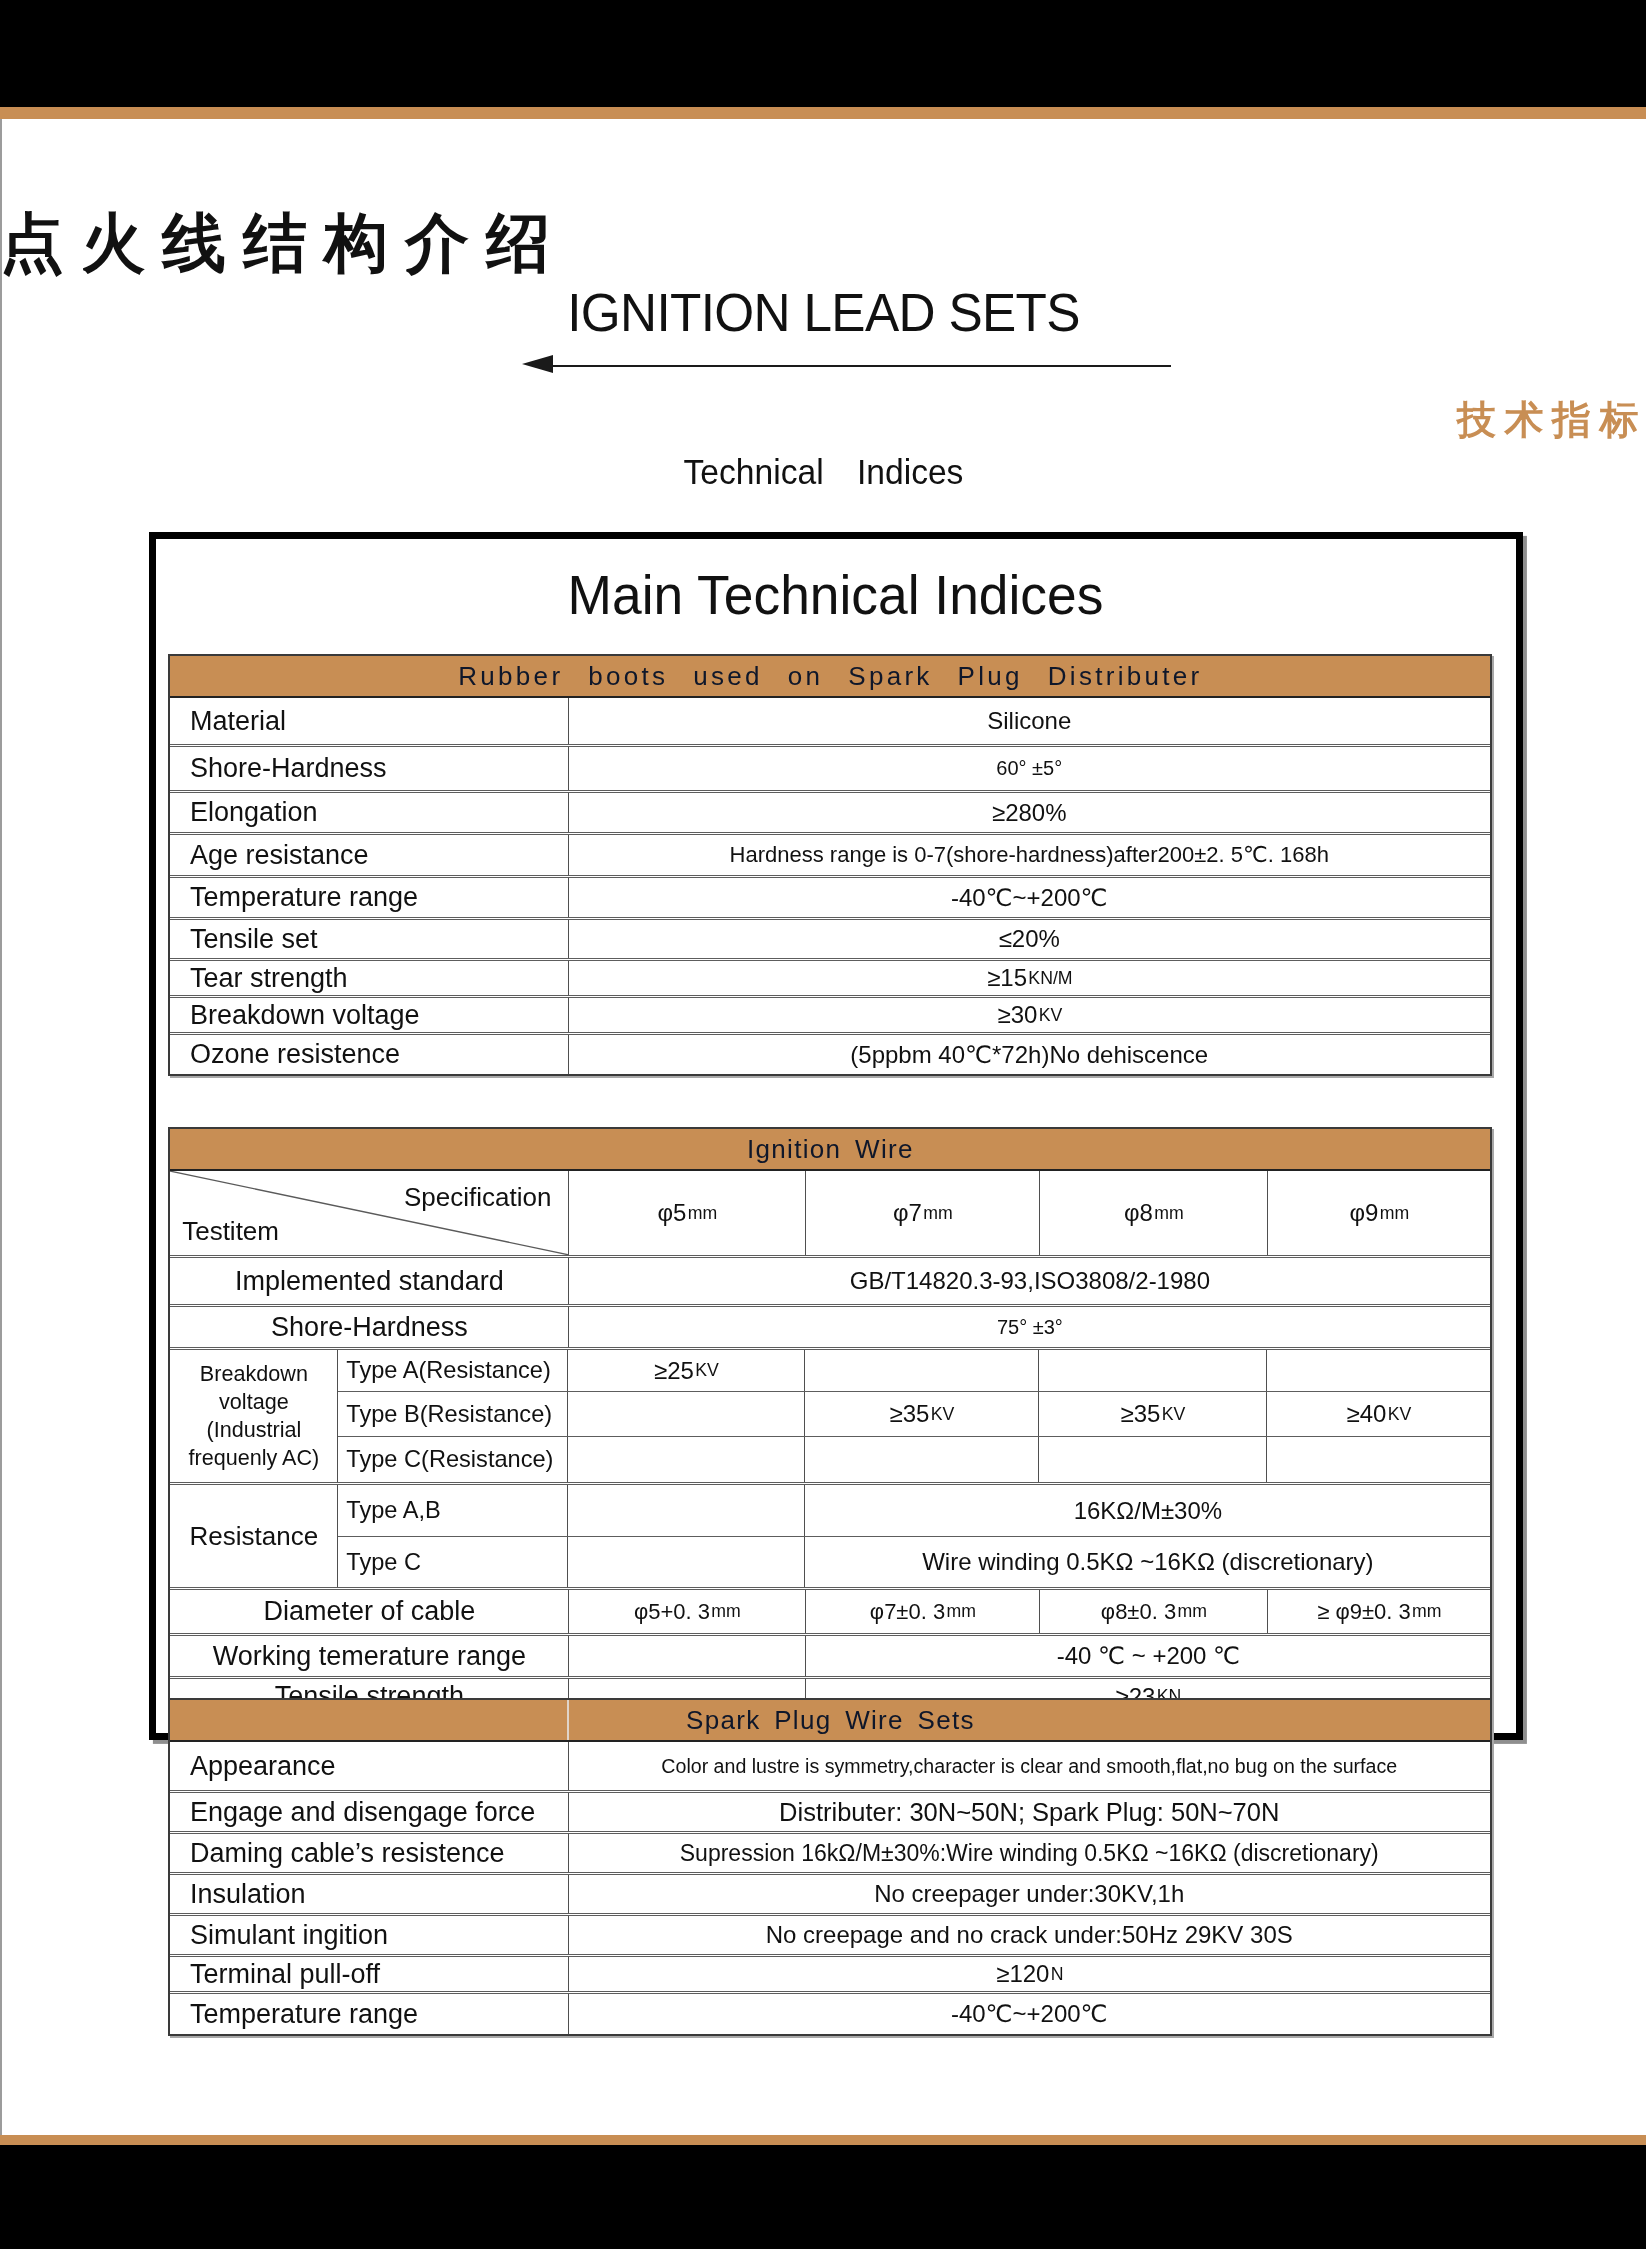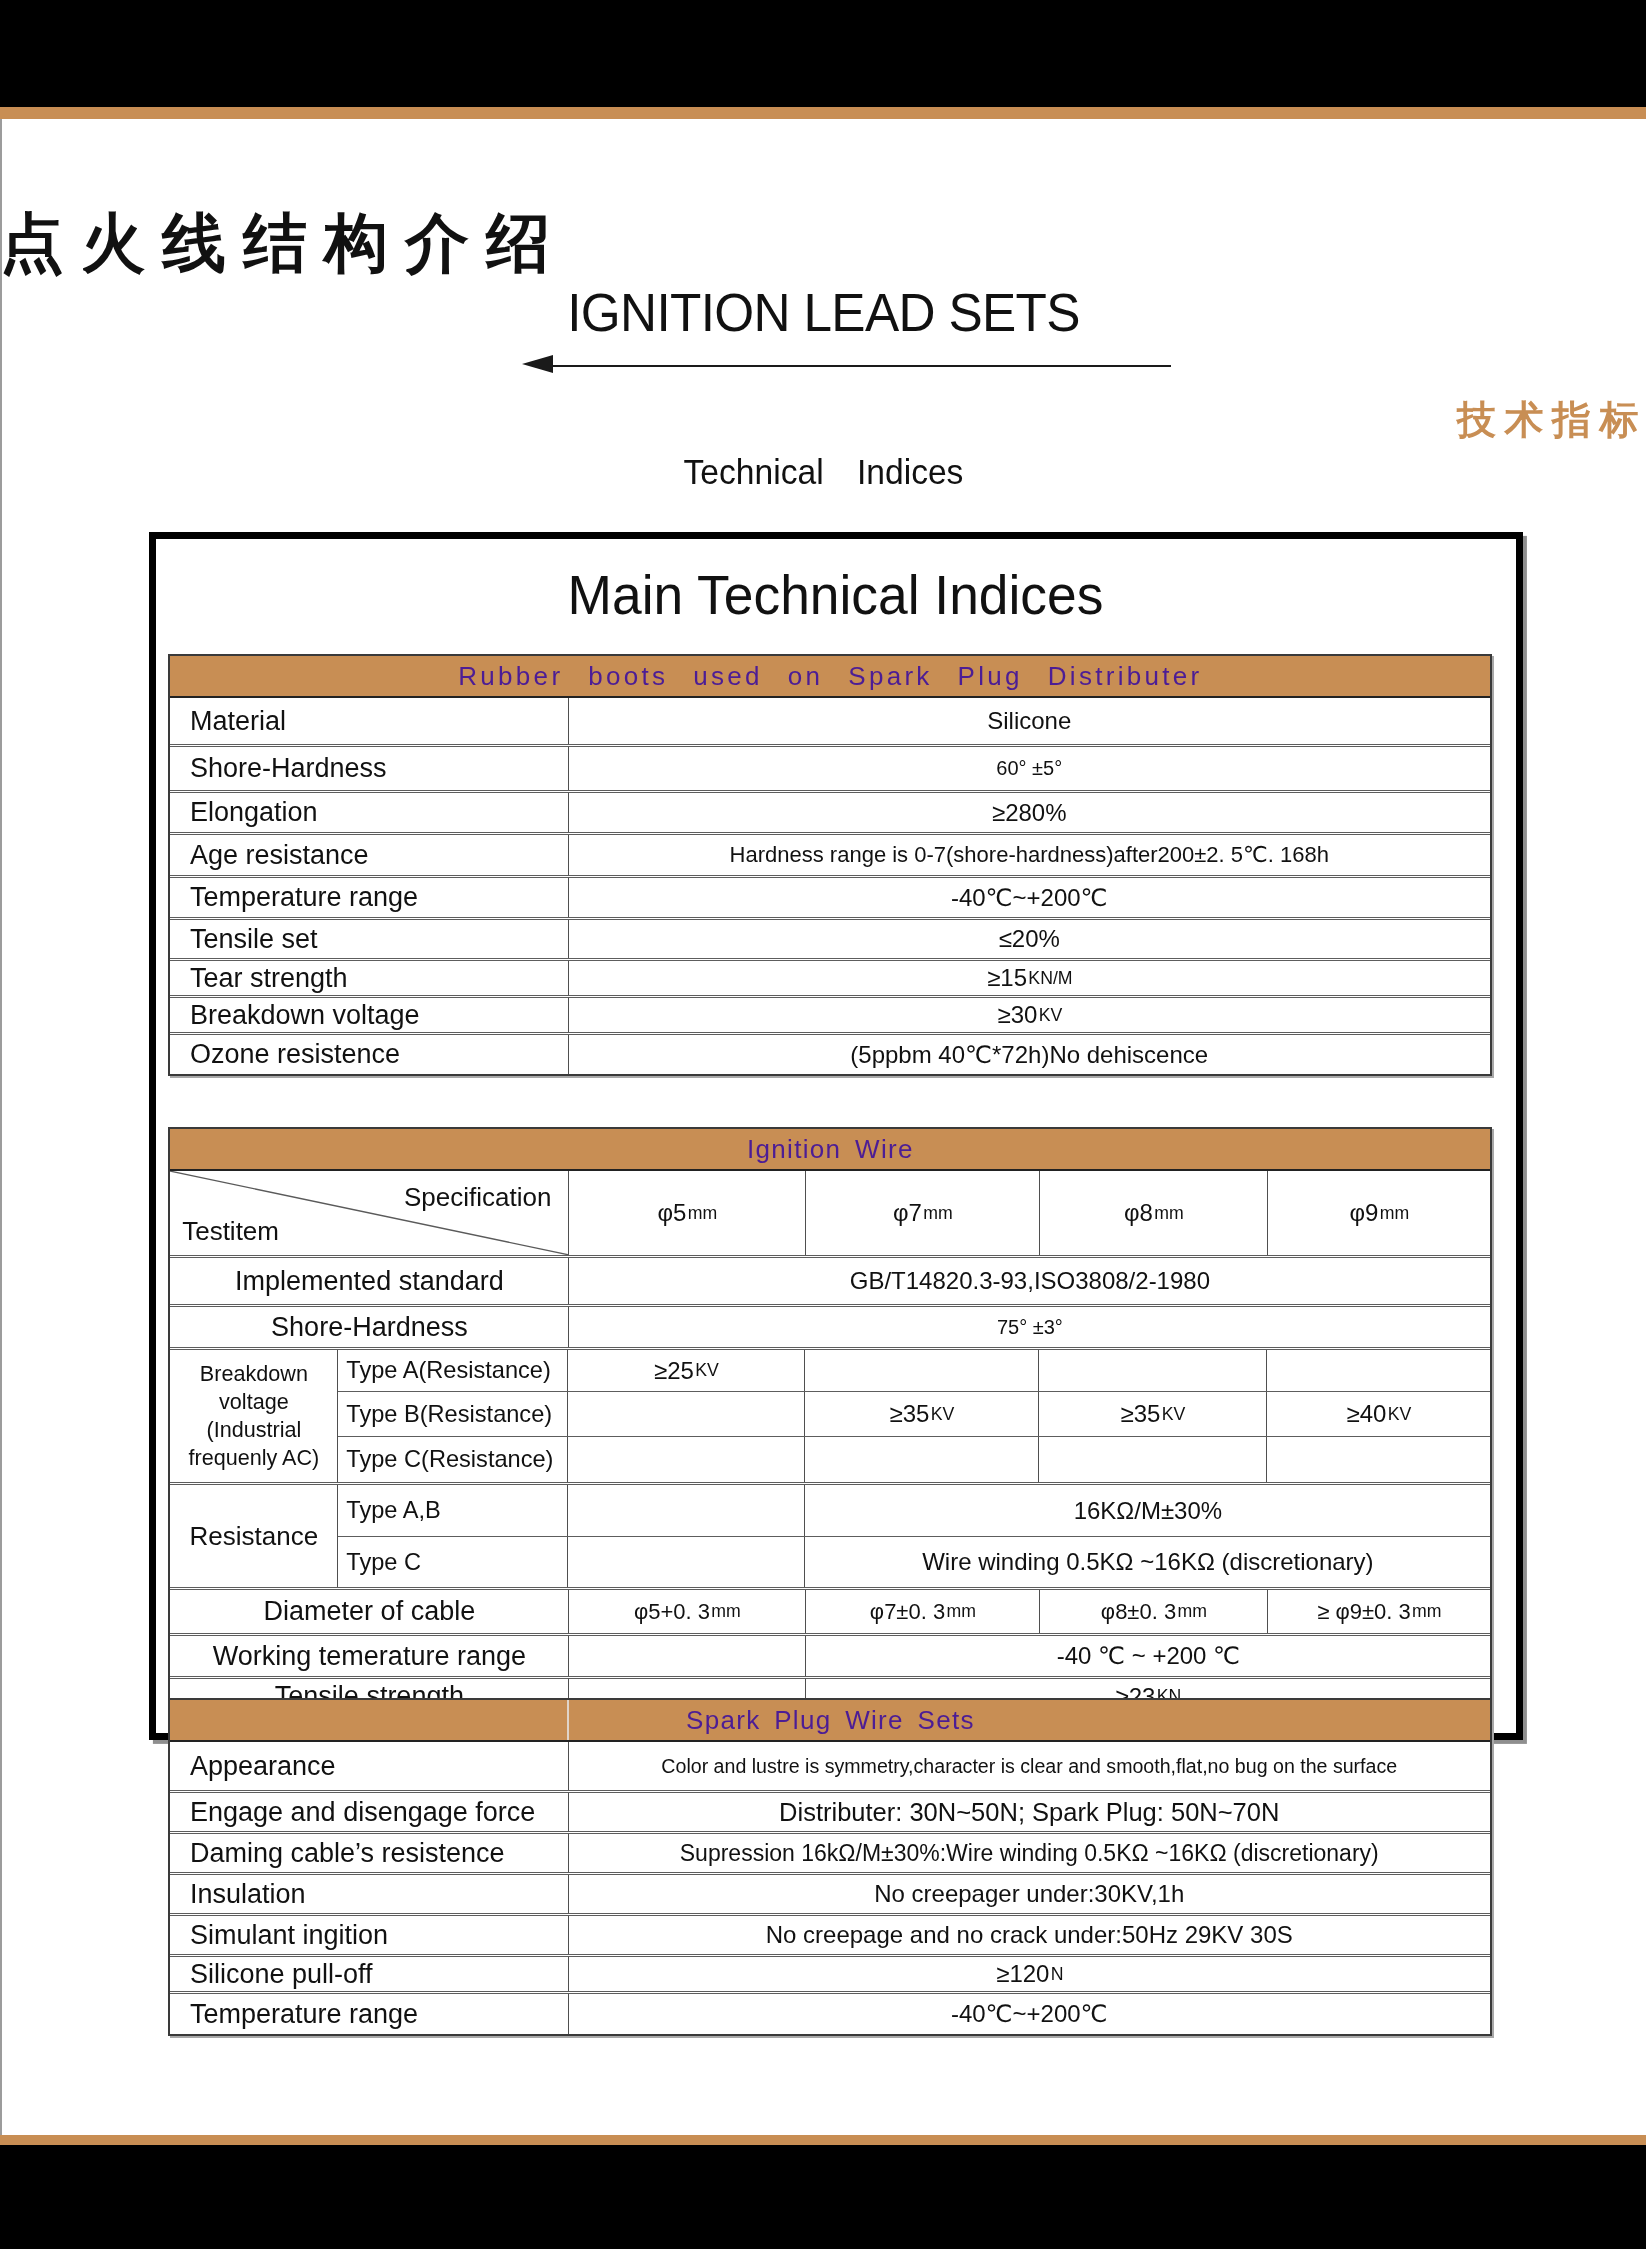--- a/index.html
+++ b/index.html
@@ -27,21 +27,21 @@
   
   .main-box{left:149px;top:532px;width:1374px;height:1208px;border:7.9px solid #000;
             box-sizing:border-box;background:#fff;box-shadow:3.9px 3.9px 0 #8f8f8f;}
   .box-title{left:0;top:23.6px;width:1359px;text-align:center;font-size:55px;transform:scaleX(.97);}
   
   .tbl{position:absolute;left:12.4px;width:1324px;box-sizing:border-box;border:2px solid #3a3a3a;
        box-shadow:2px 2px 0 #a8a8a8;background:#fff;}
   .t1{top:115px;} .t2{top:588px;} .t3{top:1159px;}
   .obar{position:relative;height:42px;border-bottom:2px solid #222;display:flex;
         align-items:center;justify-content:center;box-sizing:border-box;}
-  .obar .ttl{font-size:26px;color:#4c1d95;}
+  .obar .ttl{font-size:26px;color:#0f172a;}
   .sp1{letter-spacing:3.3px;word-spacing:14.4px;font-size:25px;}
   .sp2{letter-spacing:1.3px;word-spacing:5.2px;font-size:27.5px;}
   .row{display:flex;box-sizing:border-box;border-top:3.3px double #5d5d5d;}
   .row.first{border-top:none;}
   .cell{box-sizing:border-box;display:flex;align-items:center;justify-content:center;
         text-align:center;font-size:24px;padding:0 5.2px;}
   .cell.vr{border-right:1.3px solid #4f4f4f;}
   .lbl{justify-content:flex-start;text-align:left;padding-left:19.6px;font-size:27px;}
   .lblc{font-size:27px;}
   .c-label{width:399px;} .c1{width:237px;} .c2{width:234px;} .c3{width:228px;} .c4{flex:1;}
@@ -350,21 +350,21 @@
           </div>
       </div>
       <div class="row" style="height:41px">
         <div class="cell vr c-label lbl">Simulant ingition</div>
         <div class="cell wide">
             <span>No creepage and no crack under:50Hz 29KV 30S</span>
             <span class="u"></span>
           </div>
       </div>
       <div class="row" style="height:37px">
-        <div class="cell vr c-label lbl">Silicone pull-off</div>
+        <div class="cell vr c-label lbl">Terminal pull-off</div>
         <div class="cell wide">
             <span>≥120</span>
             <span class="u">N</span>
           </div>
       </div>
       <div class="row" style="height:43px">
         <div class="cell vr c-label lbl">Temperature range</div>
         <div class="cell wide">
             <span>-40℃~+200℃</span>
             <span class="u"></span>

